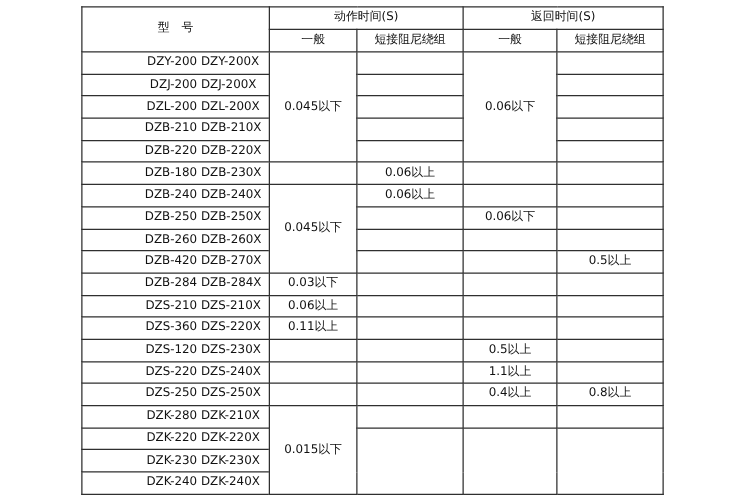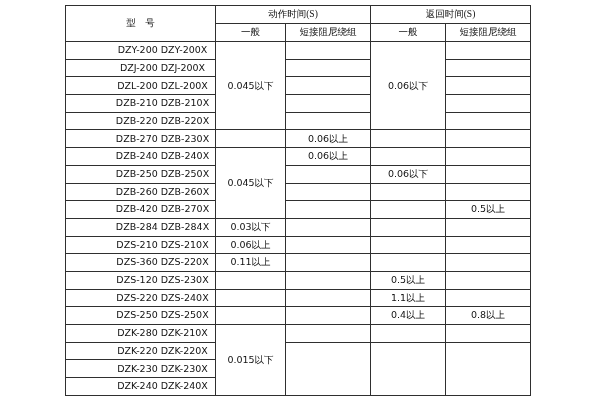--- a/index.html
+++ b/index.html
@@ -2,21 +2,21 @@
 <html><head>
 <meta charset="utf-8">
 <style>
   * { margin:0; padding:0; box-sizing:border-box; }
   html,body { width:600px; height:400px; background:#ffffff; font-family:"DejaVu Sans", sans-serif; }
   .page { position:relative; width:600px; height:400px; background:#ffffff; overflow:hidden; }
   table.spec { position:absolute; left:65px; top:5px; width:465px; height:390px;
                border-collapse:collapse; table-layout:fixed; }
   td { border:1px solid #2f2f2f; font-size:9.5px; color:#111111; text-align:center;
        vertical-align:middle; padding:0; line-height:1.1; overflow:hidden; white-space:nowrap; }
-  tr.hdr td { height:18px;font-family:Liberation Serif, serif; }
+  tr.hdr td { height:18px; }
   tr.data td { height:17.7px; }
   .model-wrap { display:flex; justify-content:center; gap:3px; padding-left:44px; }
   .model-wrap span { display:inline-block; }
 </style>
 </head>
 <body>
 
 <div class="page">
   <table class="spec">
     <colgroup>
@@ -93,21 +93,21 @@
         <span>DZB-220X</span>
             </div>
           </td>
       <td></td>
       <td></td>
     </tr>
 
     <tr class="data">
       <td>
             <div class="model-wrap">
-        <span>DZB-270</span>
+        <span>DZB-180</span>
         <span>DZB-230X</span>
             </div>
           </td>
       <td></td>
       <td>0.06以上</td>
       <td></td>
       <td></td>
     </tr>
 
     <tr class="data">

